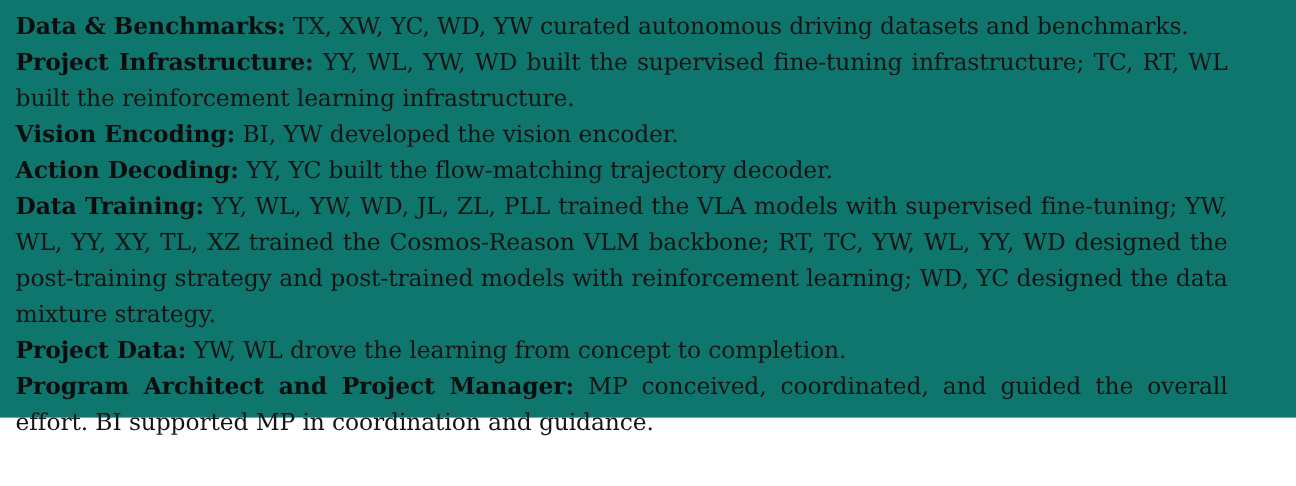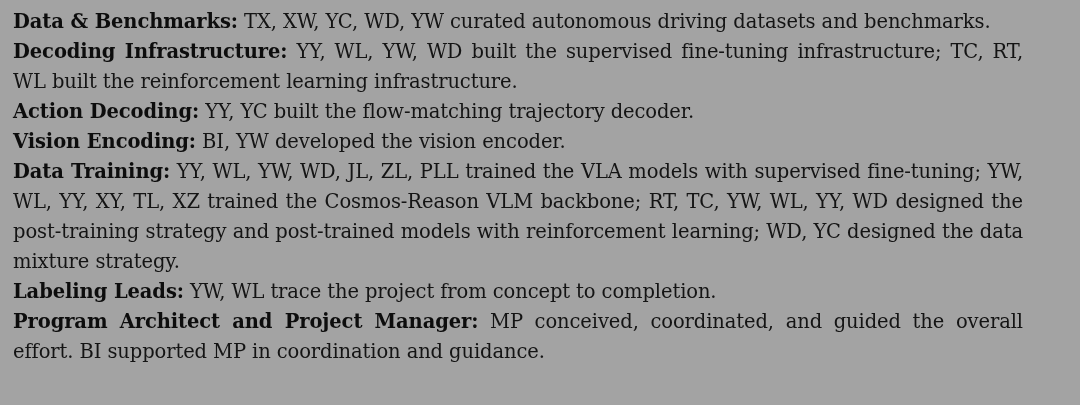--- a/index.html
+++ b/index.html
@@ -8,23 +8,23 @@
     background: #ffffff;
   }
   body {
     width: 1080px;
     height: 405px;
     overflow: hidden;
   }
   .doc {
     box-sizing: border-box;
     width: 1080px;
-    height: 405px;
+    height: 348px;
     padding: 7px 57px 0 13px;
-    background: #a3a3a3;
+    background: #0f766e;
   }
   .para {
     margin: 0;
     font-family: "DejaVu Serif", "Liberation Serif", serif;
     font-size: 19.5px;
     line-height: 30px;
     color: #141414;
     text-align: justify;
     letter-spacing: -0.1px;
   }
@@ -34,25 +34,25 @@
   }
 </style>
 </head>
 <body>
 
 <div class="doc">
 
   <p class="para"><span class="label">Data &amp; Benchmarks:</span> <span>TX, XW, YC, WD, YW curated autonomous driving datasets and benchmarks.</span></p>
 
 
-  <p class="para"><span class="label">Decoding Infrastructure:</span> <span>YY, WL, YW, WD built the supervised fine-tuning infrastructure; TC, RT, WL built the reinforcement learning infrastructure.</span></p>
+  <p class="para"><span class="label">Project Infrastructure:</span> <span>YY, WL, YW, WD built the supervised fine-tuning infrastructure; TC, RT, WL built the reinforcement learning infrastructure.</span></p>
+
+  <p class="para"><span class="label">Vision Encoding:</span> <span>BI, YW developed the vision encoder.</span></p>
 
   <p class="para"><span class="label">Action Decoding:</span> <span>YY, YC built the flow-matching trajectory decoder.</span></p>
 
-  <p class="para"><span class="label">Vision Encoding:</span> <span>BI, YW developed the vision encoder.</span></p>
-
   <p class="para"><span class="label">Data Training:</span> <span>YY, WL, YW, WD, JL, ZL, PLL trained the VLA models with supervised fine-tuning; YW, WL, YY, XY, TL, XZ trained the Cosmos-Reason VLM backbone; RT, TC, YW, WL, YY, WD designed the post-training strategy and post-trained models with reinforcement learning; WD, YC designed the data mixture strategy.</span></p>
 
-  <p class="para"><span class="label">Labeling Leads:</span> <span>YW, WL trace the project from concept to completion.</span></p>
+  <p class="para"><span class="label">Project Data:</span> <span>YW, WL drove the learning from concept to completion.</span></p>
 
   <p class="para"><span class="label">Program Architect and Project Manager:</span> <span>MP conceived, coordinated, and guided the overall effort. BI supported MP in coordination and guidance.</span></p>
 
 </div>
 
 </body></html>

